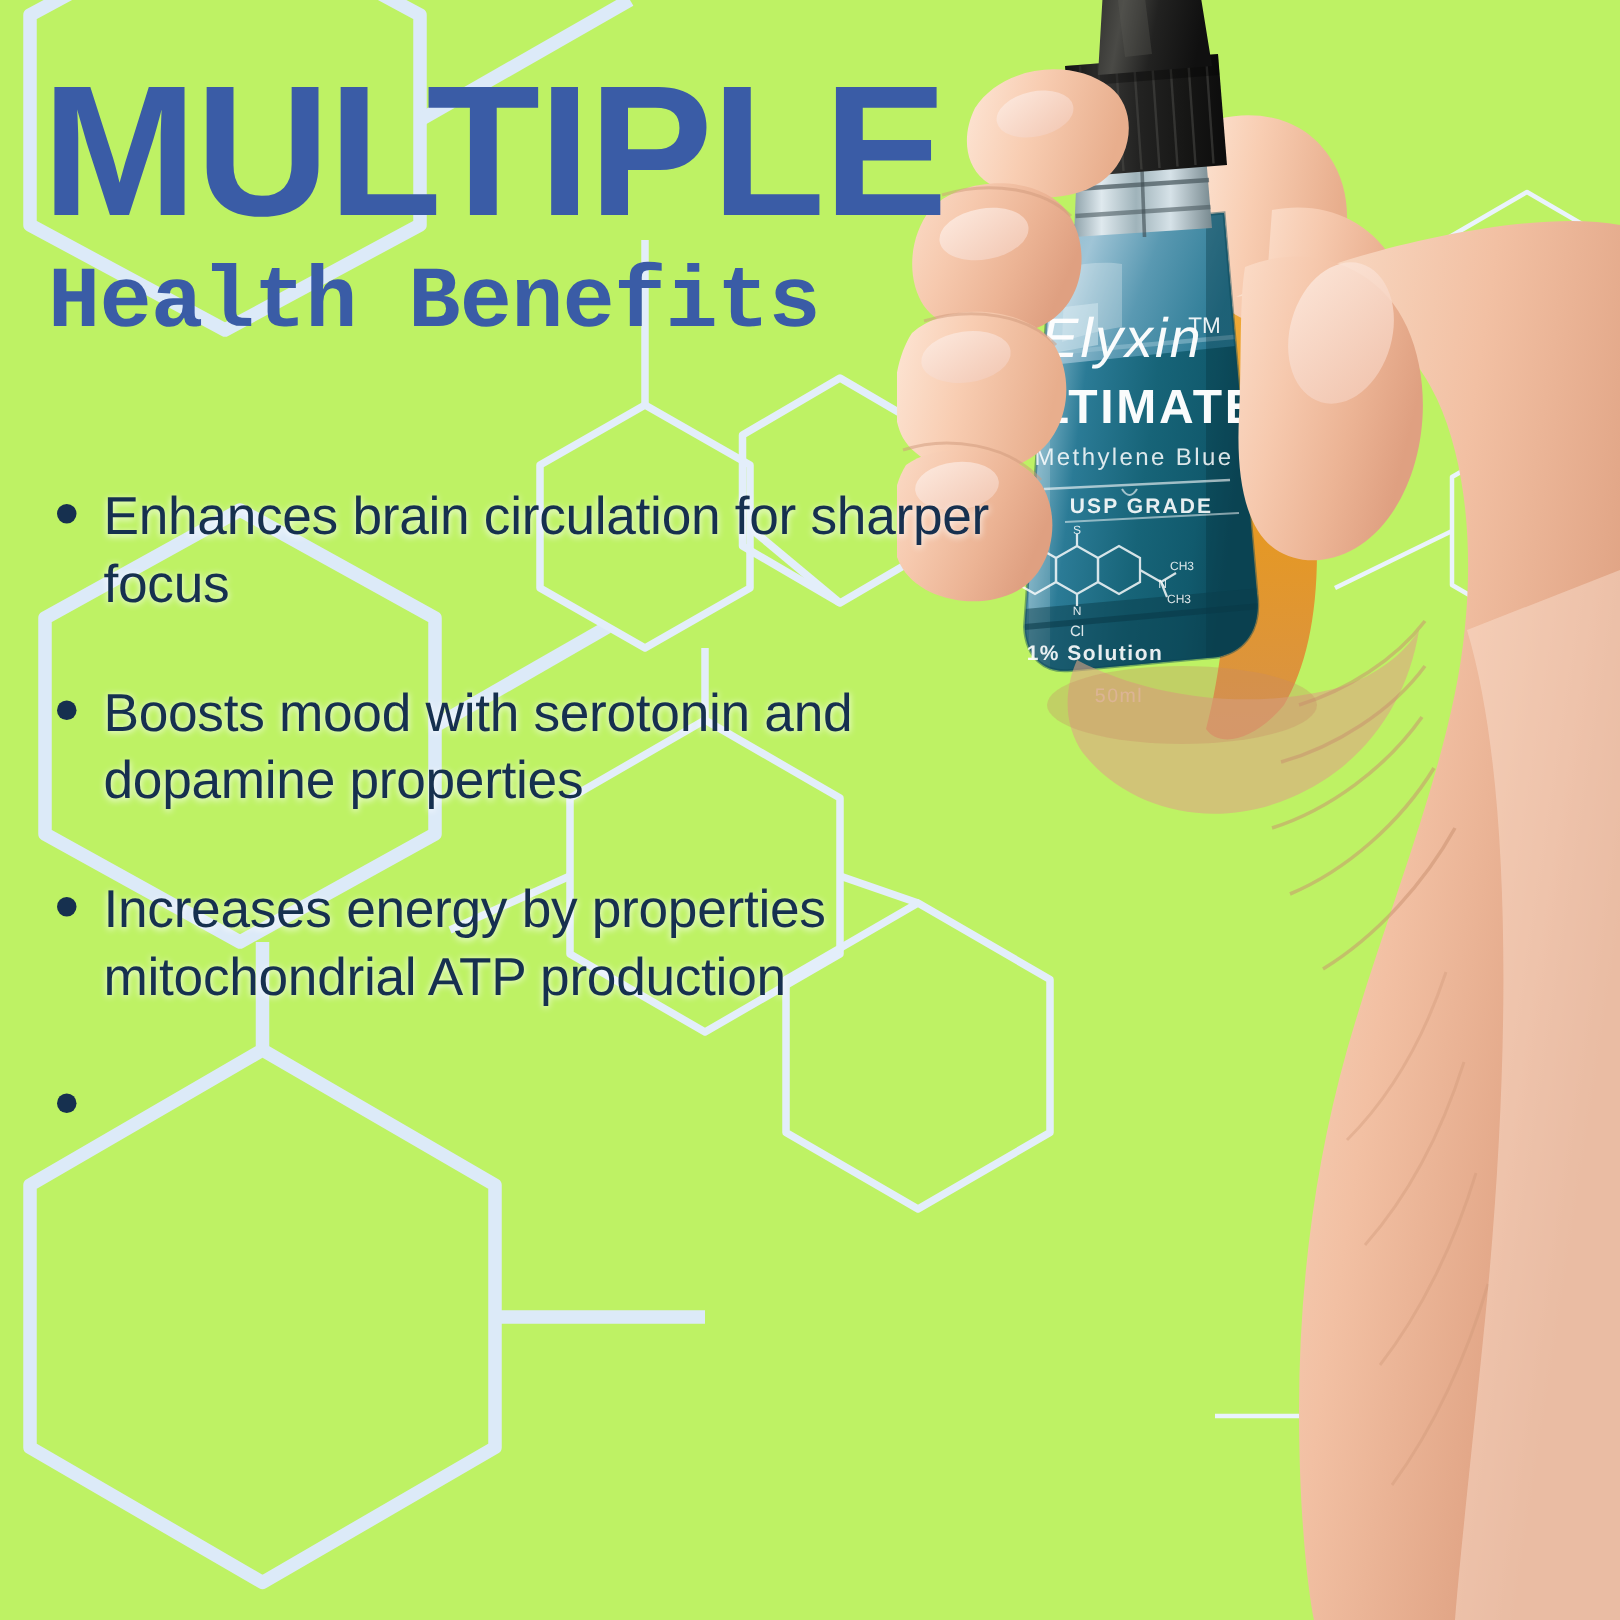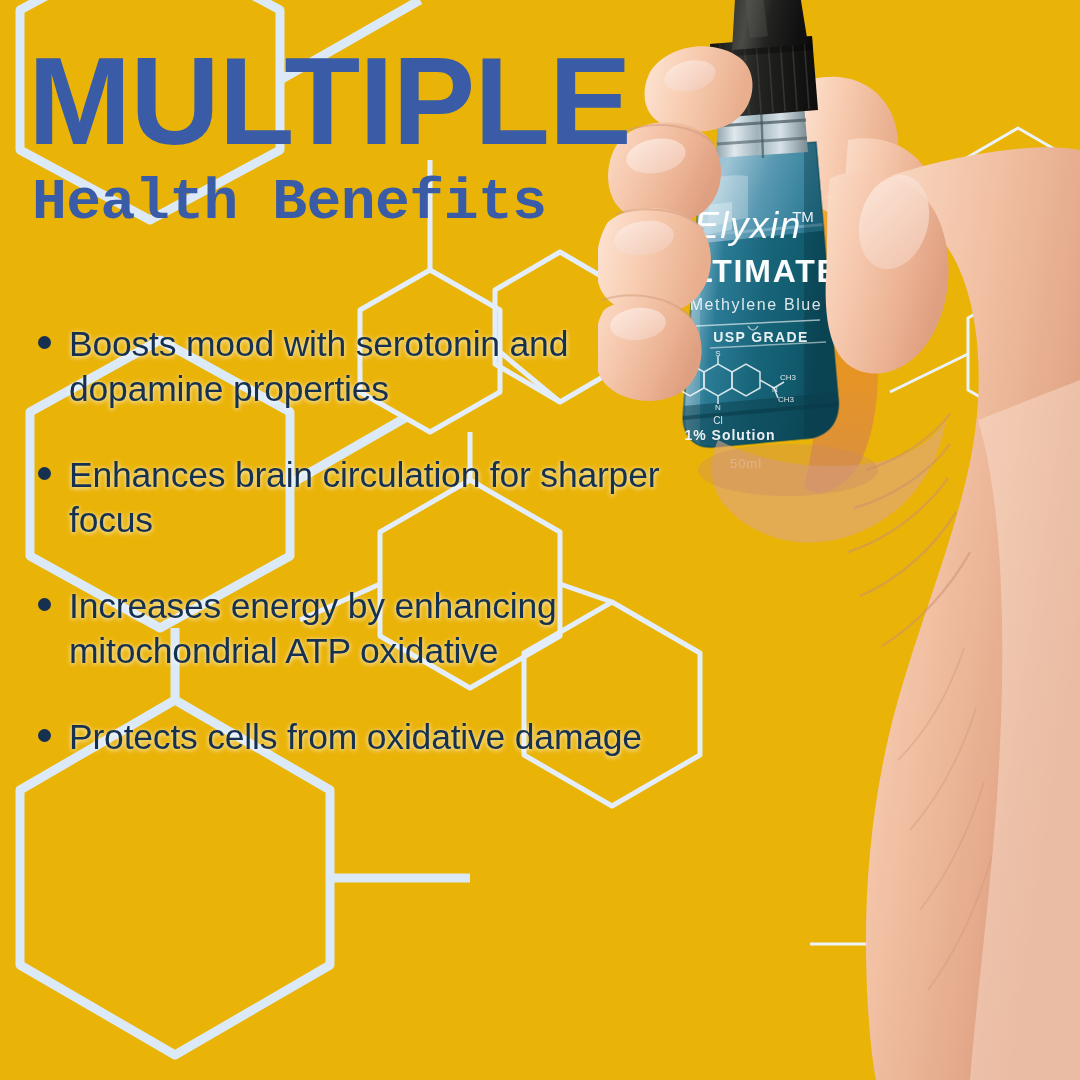--- a/index.html
+++ b/index.html
@@ -6,21 +6,21 @@
   body{
     width:1080px;height:1080px;
     background:#ffffff;
     font-family:"Liberation Sans", sans-serif;
     overflow:hidden;
     position:relative;
   }
   #poster{
     position:relative;
     width:1080px;height:1080px;
-    background:#eab308;
+    background:#bef264;
     overflow:hidden;
   }
 
   
   #bg-pattern{
     position:absolute;inset:0;
     width:1080px;height:1080px;
     pointer-events:none;
   }
 
@@ -145,33 +145,32 @@
   </svg>
 
   <div id="headline-block">
     <h1 id="headline-main">MULTIPLE</h1>
     <h2 id="headline-sub">Health Benefits</h2>
   </div>
 
   <ul id="benefits-list">
     <li class="benefit-item">
       <span class="benefit-bullet"></span>
+      <span class="benefit-text">Enhances brain circulation for sharper focus</span>
+    </li>
+    <li class="benefit-item">
+      <span class="benefit-bullet"></span>
       <span class="benefit-text">Boosts mood with serotonin and dopamine properties</span>
     </li>
     <li class="benefit-item">
       <span class="benefit-bullet"></span>
-      <span class="benefit-text">Enhances brain circulation for sharper focus</span>
+      <span class="benefit-text">Increases energy by properties mitochondrial ATP production</span>
     </li>
     <li class="benefit-item">
       <span class="benefit-bullet"></span>
-      <span class="benefit-text">Increases energy by enhancing mitochondrial ATP oxidative</span>
-    </li>
-    <li class="benefit-item">
-      <span class="benefit-bullet"></span>
-      <span class="benefit-text">Protects cells from oxidative damage</span>
     </li>
   </ul>
 
   <div id="product-photo">
   <svg width="482" height="1080" viewBox="0 0 482 1080" xmlns="http://www.w3.org/2000/svg">
     <defs>
       <linearGradient id="skinBase" x1="0" y1="0" x2="1" y2="0.4">
         <stop offset="0" stop-color="#fbdcc8"></stop>
         <stop offset="0.35" stop-color="#f6c9ae"></stop>
         <stop offset="0.7" stop-color="#ecb495"></stop>

